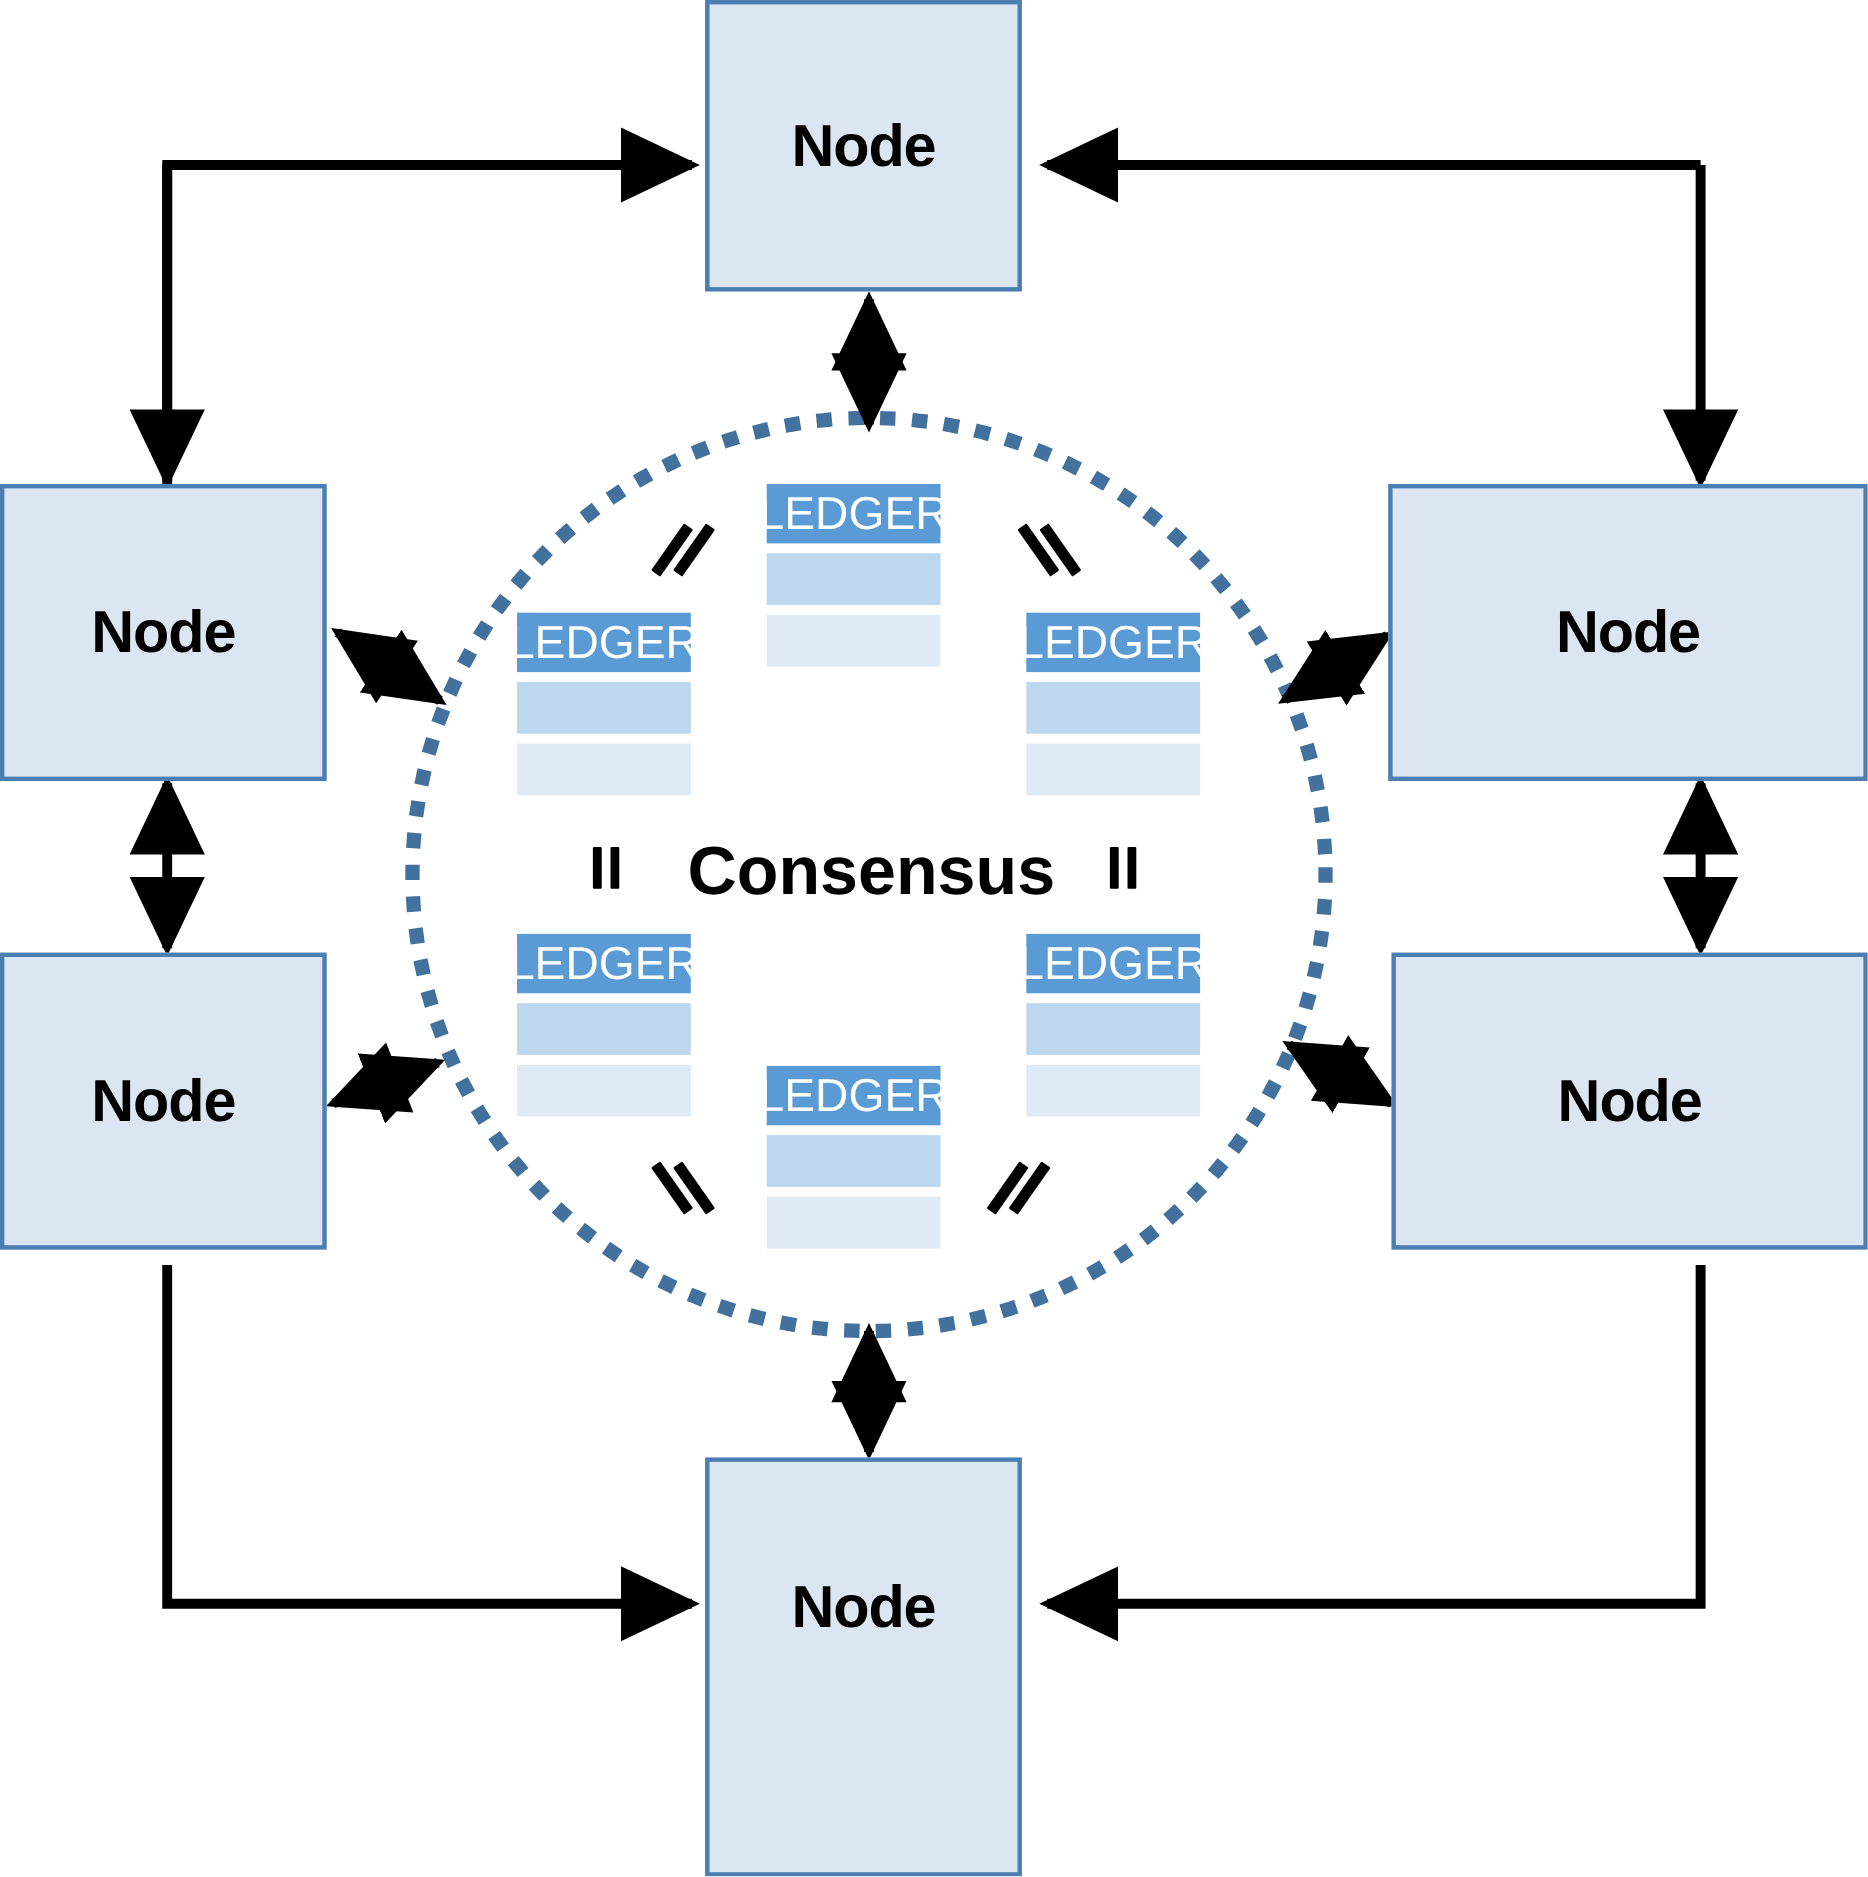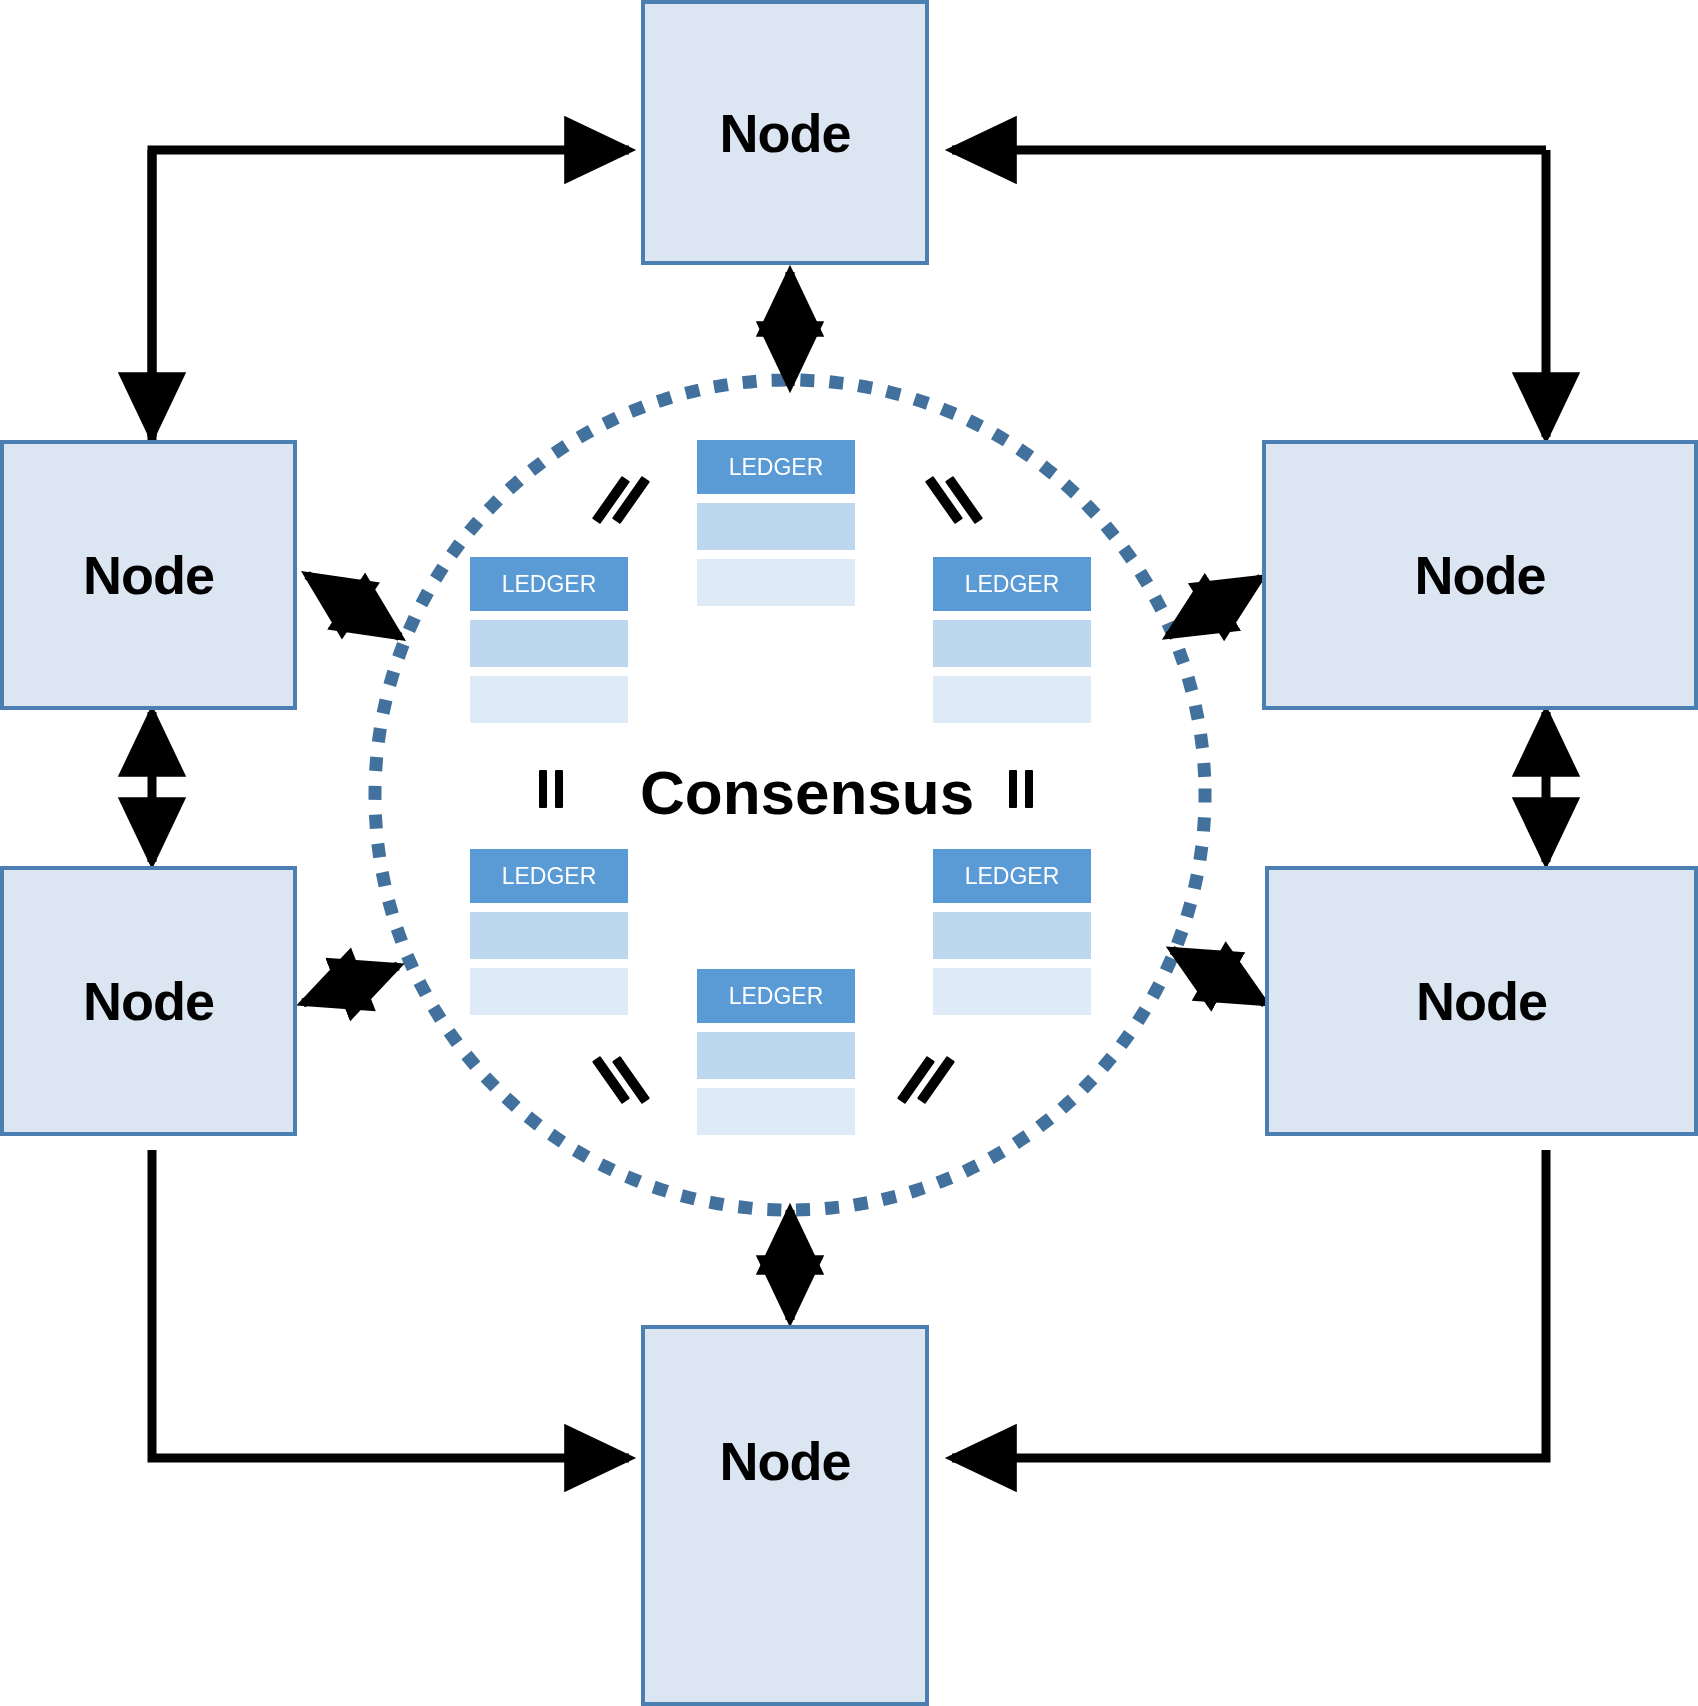--- a/index.html
+++ b/index.html
@@ -43,21 +43,21 @@
   }
   .ledger {
     position: absolute;
     width: 158px;
   }
   .ledger-header {
     height: 54px;
     background: #5b9bd5;
     color: #ffffff;
     font-family: "Liberation Sans", sans-serif;
-    font-size: 23px;
+    font-size: 42px;
     font-weight: normal;
     display: flex;
     align-items: center;
     justify-content: center;
     letter-spacing: 0px;
     box-sizing: border-box;
   }
   .ledger-row-1 {
     height: 47px;
     background: #bdd7ee;
@@ -207,21 +207,21 @@
     <div class="ledger-row-1"></div>
     <div class="ledger-row-2"></div>
   </div>
 
   <div class="ledger" style="left:697px; top:969px;">
     <div class="ledger-header">LEDGER</div>
     <div class="ledger-row-1"></div>
     <div class="ledger-row-2"></div>
   </div>
 
-  <div class="consensus-label" style="left:640px; top:762px;">Consensus</div>
+  <div class="consensus-label" style="left:625px; top:762px;">Consensus</div>
 
   <div class="eq-mark eq-diag lean-right" style="left:592px; top:470px;">
     <div class="eq-bar b1"></div>
       <div class="eq-bar b2"></div>
   </div>
 
   <div class="eq-mark eq-diag lean-left" style="left:925px; top:470px;">
     <div class="eq-bar b1"></div>
       <div class="eq-bar b2"></div>
   </div>

